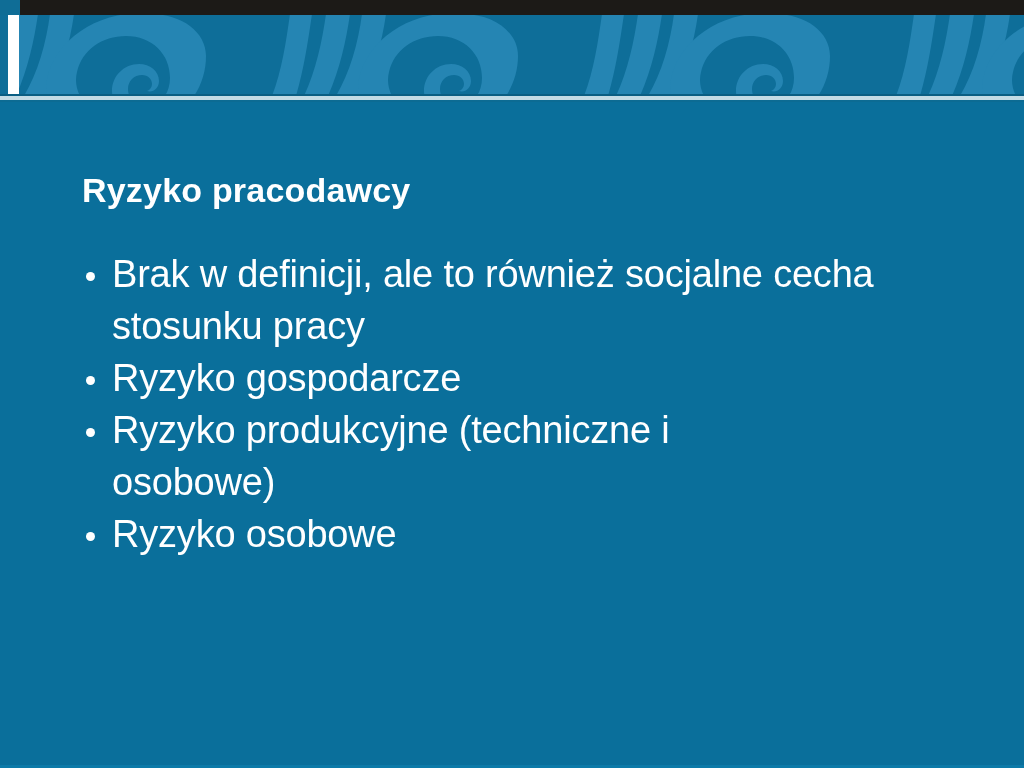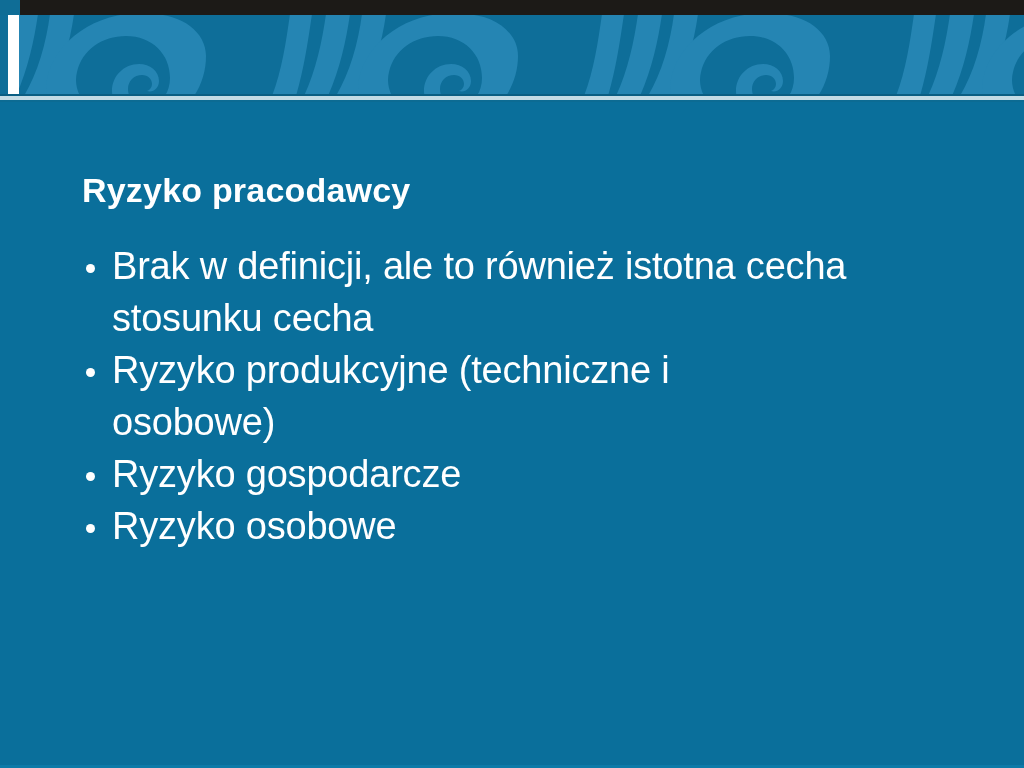--- a/index.html
+++ b/index.html
@@ -119,21 +119,21 @@
     top: 168px;
     width: 900px;
   }
 
   .slide-title {
     color: #ffffff;
     font-size: 34px;
     font-weight: bold;
     line-height: 44px;
     letter-spacing: 0.2px;
-    margin: 0 0 28px 0;
+    margin: 0 0 36px 0;
     white-space: nowrap;
   }
 
   .bullet-list {
     list-style: none;
     margin: 0;
     padding: 0;
   }
   .bullet-item {
     position: relative;
@@ -237,32 +237,32 @@
   <div class="sep-light"></div>
   <div class="sep-shadow"></div>
 
   <div class="content">
 
     <h1 class="slide-title">Ryzyko pracodawcy</h1>
 
     <ul class="bullet-list">
       <li class="bullet-item wrap-1">
         <span class="bullet-dot"></span>
-        <span class="bullet-text">Brak w definicji, ale to również istotna cecha stosunku cecha</span>
+        <span class="bullet-text">Brak w definicji, ale to również socjalne cecha stosunku pracy</span>
+      </li>
+      <li class="bullet-item">
+        <span class="bullet-dot"></span>
+        <span class="bullet-text">Ryzyko gospodarcze</span>
       </li>
       <li class="bullet-item wrap-2">
         <span class="bullet-dot"></span>
         <span class="bullet-text">Ryzyko produkcyjne (techniczne i osobowe)</span>
       </li>
       <li class="bullet-item">
         <span class="bullet-dot"></span>
-        <span class="bullet-text">Ryzyko gospodarcze</span>
-      </li>
-      <li class="bullet-item">
-        <span class="bullet-dot"></span>
         <span class="bullet-text">Ryzyko osobowe</span>
       </li>
     </ul>
 
   </div>
 
   <div class="bottom-rule"></div>
 
 </div>
 

